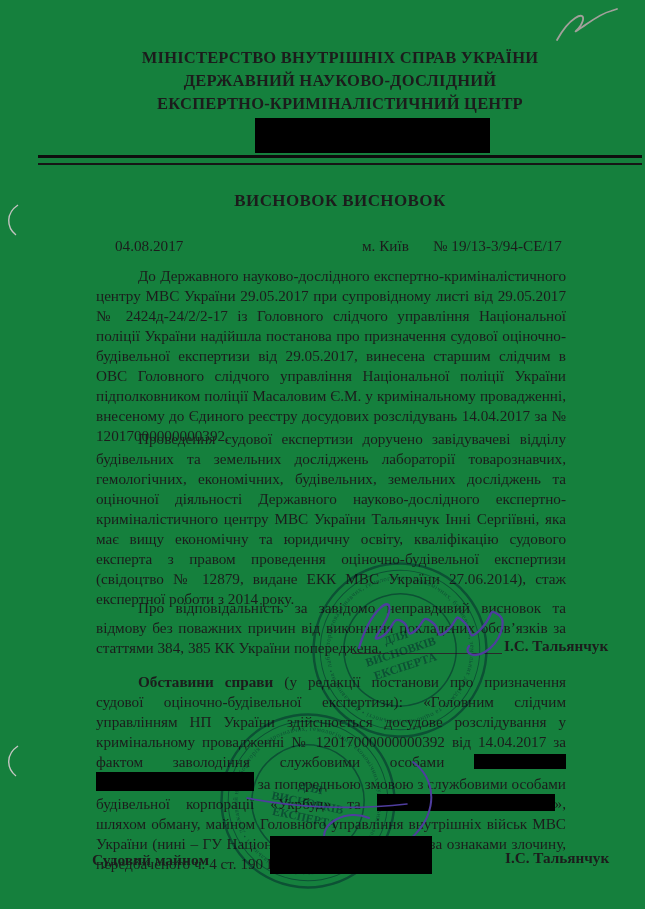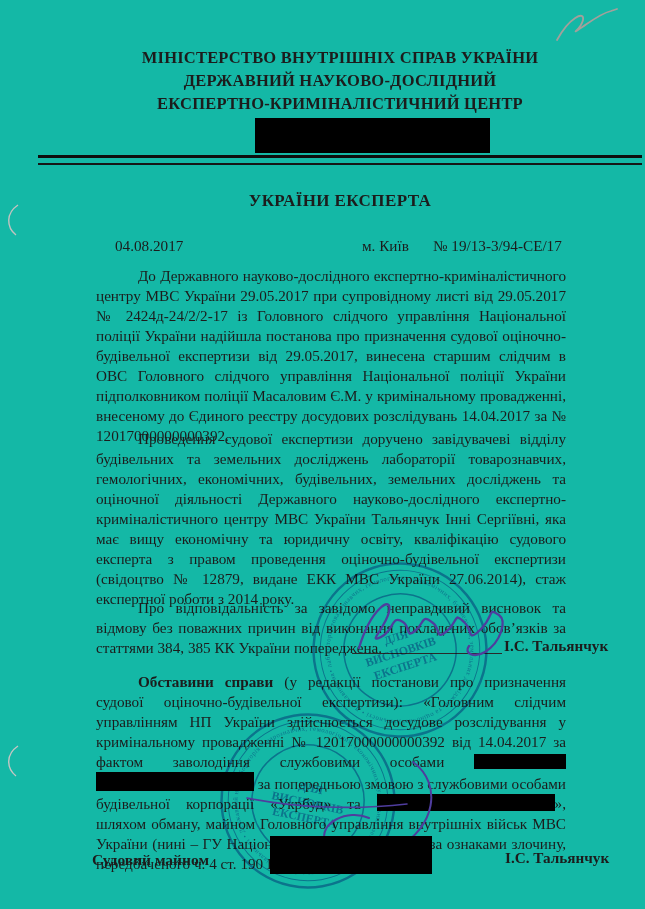--- a/index.html
+++ b/index.html
@@ -1,18 +1,18 @@
 <!DOCTYPE html>
 <html><head>
 <meta charset="utf-8">
 <style>
   html,body{margin:0;padding:0;background:#e9e9e9;}
   .page{
     position:relative;width:645px;height:909px;margin:0 auto;
-    background:#14b8a6;overflow:hidden;
+    background:#15803d;overflow:hidden;
     font-family:"Liberation Serif","DejaVu Serif",serif;
     color:#1c1c1c;
   }
   .hdr{
     position:absolute;left:40px;top:46px;width:600px;
     text-align:center;font-weight:bold;font-size:16.5px;line-height:23px;
     letter-spacing:.2px;
   }
   .redact{background:#000;}
   .redact-abs{position:absolute;z-index:5;}
@@ -88,21 +88,21 @@
   <div class="hdr">
     <div>МІНІСТЕРСТВО ВНУТРІШНІХ СПРАВ УКРАЇНИ</div>
     <div>ДЕРЖАВНИЙ НАУКОВО-ДОСЛІДНИЙ</div>
     <div>ЕКСПЕРТНО-КРИМІНАЛІСТИЧНИЙ ЦЕНТР</div>
   </div>
 
   <div class="redact redact-abs" style="left:255px;top:118px;width:235px;height:35px;"></div>
 
   <div class="rule"></div>
 
-  <div class="doc-title">УКРАЇНИ ЕКСПЕРТА</div>
+  <div class="doc-title">ВИСНОВОК ВИСНОВОК</div>
 
   <div class="dateline">
     <span class="dl-date">04.08.2017</span>
     <span class="dl-place">м. Київ</span>
     <span class="dl-num">№  19/13-3/94-СЕ/17</span>
   </div>
 
   <div class="para p1">До Державного науково-дослідного експертно-криміналістичного центру МВС України 29.05.2017 при супровідному листі від 29.05.2017 № 2424д-24/2/2-17 із Головного слідчого управління Національної поліції України надійшла постанова про призначення судової оціночно-будівельної експертизи від 29.05.2017, винесена старшим слідчим в ОВС Головного слідчого управління Національної поліції України підполковником поліції Масаловим Є.М. у кримінальному провадженні, внесеному до Єдиного реєстру досудових розслідувань 14.04.2017 за № 12017000000000392.</div>
   <div class="para p2">Проведення судової експертизи доручено завідувачеві відділу будівельних та земельних досліджень лабораторії товарознавчих, гемологічних, економічних, будівельних, земельних досліджень та оціночної діяльності Державного науково-дослідного експертно-криміналістичного центру МВС України Тальянчук Інні Сергіївні, яка має вищу економічну та юридичну освіту, кваліфікацію судового експерта з правом проведення оціночно-будівельної експертизи (свідоцтво № 12879, видане ЕКК МВС України 27.06.2014), стаж експертної роботи з 2014 року.</div>
   <div class="para p3">Про відповідальність за завідомо неправдивий висновок та відмову без поважних причин від виконання покладених обов’язків за статтями 384, 385 КК України попереджена.</div>

